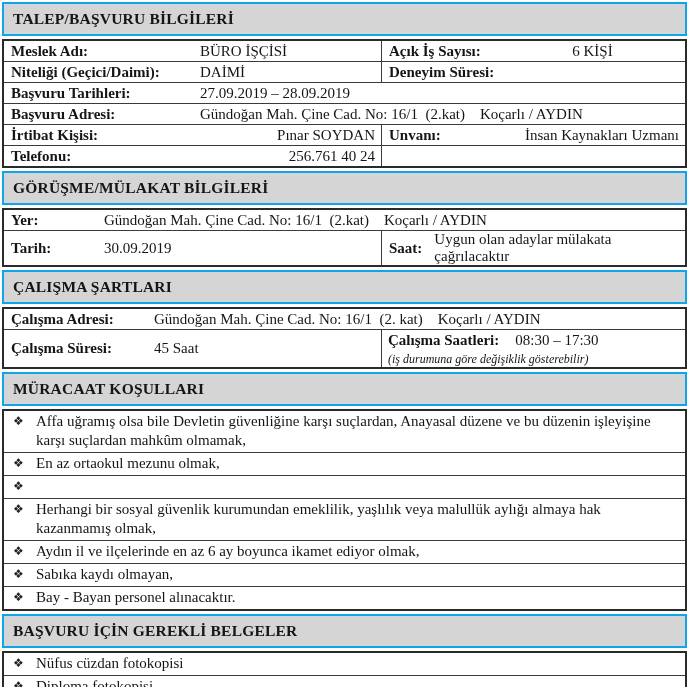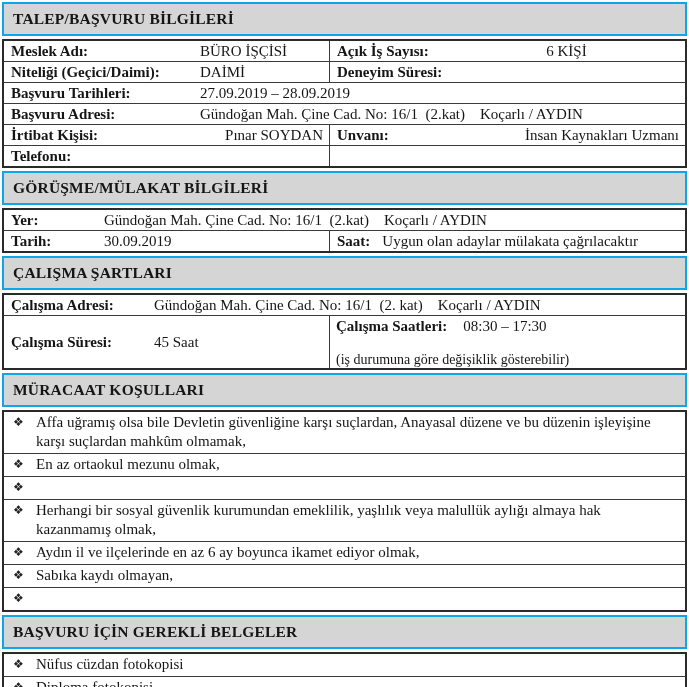--- a/index.html
+++ b/index.html
@@ -26,21 +26,21 @@
     border:2px solid #2a2a2a;
     background:#fff;
   }
   .row{
     display:flex;align-items:center;
     border-bottom:1px solid #3a3a3a;
     min-height:20px;
   }
   .row:last-child{border-bottom:none;}
   .cell{display:flex;align-items:center;box-sizing:border-box;}
-  .cell-l{width:326px;flex:none;border-right:1px solid #3a3a3a;align-self:stretch;}
+  .cell-l{width:378px;flex:none;border-right:1px solid #3a3a3a;align-self:stretch;}
   .cell-r{flex:1;}
   .lbl{font-weight:bold;padding:0 4px 0 7px;white-space:nowrap;box-sizing:border-box;}
   .w196{width:196px;flex:none;}
   .w150{width:150px;flex:none;}
   .w100{width:100px;flex:none;}
   .w118{width:118px;flex:none;}
   .val{white-space:pre-wrap;}
   .grow{flex:1;}
   .t-right{text-align:right;padding-right:6px;}
   .t-center{text-align:center;}
@@ -50,21 +50,21 @@
     border-bottom:1px solid #3a3a3a;
     padding:1px 6px 2px 9px;
     min-height:17px;
   }
   .list-row:last-child{border-bottom:none;}
   .bullet{flex:none;width:23px;font-size:12px;line-height:19px;color:#222;}
   .li-text{flex:1;line-height:19px;white-space:pre-wrap;}
   .sure-right{display:block;padding:2px 6px 2px 6px;}
   .sure-line1{display:flex;align-items:baseline;}
   .sure-time{margin-left:16px;white-space:pre-wrap;}
-  .sure-note{font-size:14px;line-height:12px;margin-top:19px;}
+  .sure-note{font-size:12px;line-height:12px;margin-top:4px;font-style:italic;}
   .saat-val{margin-left:8px;white-space:pre-wrap;}
 </style>
 </head>
 <body>
 
 <div class="doc">
 
   <div class="sec">
     <div class="hdr">
       <span>TALEP/BAŞVURU BİLGİLERİ</span>
@@ -104,20 +104,21 @@
           <span class="val grow t-right">Pınar SOYDAN</span>
         </div>
         <div class="cell cell-r">
           <span class="lbl">Unvanı:</span>
           <span class="val grow t-right">İnsan Kaynakları Uzmanı</span>
         </div>
       </div>
       <div class="row">
         <div class="cell cell-l">
           <span class="lbl">Telefonu:</span>
+          <span class="val grow t-right">256.761 40 24</span>
         </div>
       </div>
     </div>
   </div>
 
   <div class="sec">
     <div class="hdr">
       <span>GÖRÜŞME/MÜLAKAT BİLGİLERİ</span>
     </div>
     <div class="tbl">
@@ -193,20 +194,21 @@
           <span class="li-text">Aydın il ve ilçelerinde en az 6 ay boyunca ikamet ediyor olmak,</span>
         </div>
 
         <div class="list-row">
           <span class="bullet">❖</span>
           <span class="li-text">Sabıka kaydı olmayan,</span>
         </div>
 
         <div class="list-row">
           <span class="bullet">❖</span>
+          <span class="li-text">Bay - Bayan personel alınacaktır.</span>
         </div>
       </div>
   </div>
 
   <div class="sec">
     <div class="hdr">
       <span>BAŞVURU İÇİN GEREKLİ BELGELER</span>
     </div>
     <div class="tbl">
 

